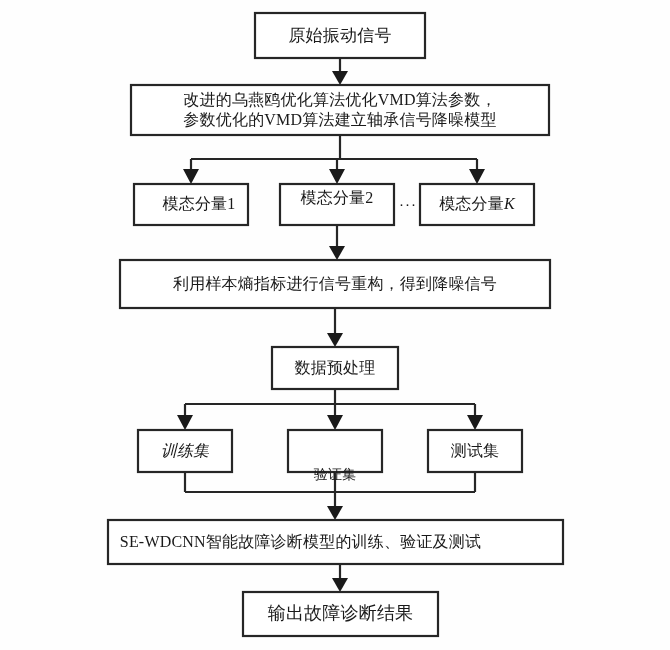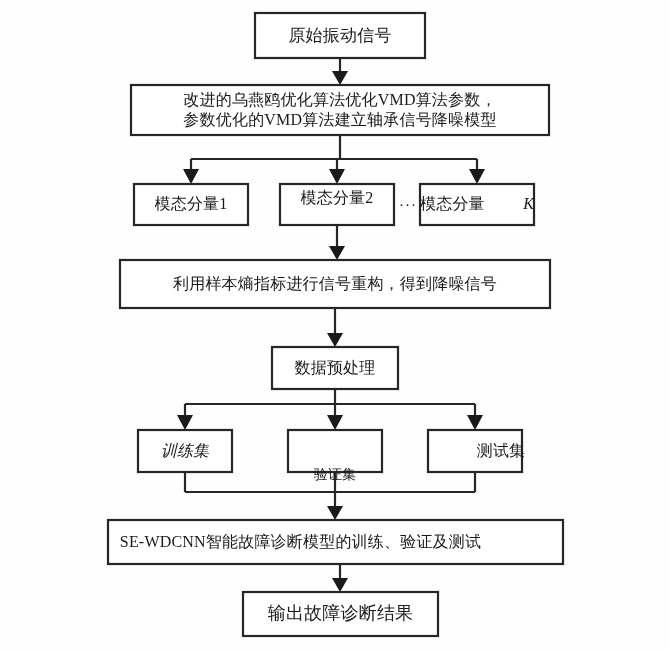--- a/index.html
+++ b/index.html
@@ -144,37 +144,37 @@
       <rect class="node-rect" x="243" y="592" width="195" height="44"></rect>
     </g>
 
   </svg>
 
   <div class="node-label" style="left:255px; top:13px; width:170px; height:45px; font-size:17px;">原始振动信号</div>
 
   <div class="node-label" style="left:131px; top:85px; width:418px; height:50px; font-size:16px;">改进的乌燕鸥优化算法优化VMD算法参数，
 参数优化的VMD算法建立轴承信号降噪模型</div>
 
-  <div class="node-label" style="left:134px; top:184px; width:114px; height:41px; font-size:16px;">模态分量1</div>
+  <div class="node-label" style="left:142px; top:184px; width:114px; height:41px; font-size:16px;">模态分量1</div>
 
   <div class="node-label" style="left:280px; top:184px; width:114px; height:28px; font-size:16px;">模态分量2</div>
 
-  <div class="node-label" style="left:420px; top:184px; width:114px; height:41px; font-size:16px;justify-content:space-between;">
+  <div class="node-label" style="left:420px; top:184px; width:114px; height:41px; font-size:16px;">
     <span>模态分量</span><span class="italic-k">K</span>
   </div>
 
   <div class="node-label" style="left:120px; top:260px; width:430px; height:48px; font-size:16px;">利用样本熵指标进行信号重构，得到降噪信号</div>
 
   <div class="node-label" style="left:272px; top:347px; width:126px; height:42px; font-size:16px;">数据预处理</div>
 
   <div class="node-label" style="left:138px; top:430px; width:94px; height:42px; font-size:16px;font-style:italic;">训练集</div>
 
   <div class="node-label" style="left:288px; top:430px; width:94px; height:42px; font-size:14px;margin-top:24px;">验证集</div>
 
-  <div class="node-label" style="left:428px; top:430px; width:94px; height:42px; font-size:16px;margin-left:26px;">测试集</div>
+  <div class="node-label" style="left:428px; top:430px; width:94px; height:42px; font-size:16px;">测试集</div>
 
   <div class="node-label" style="left:108px; top:520px; width:385px; height:44px; font-size:16px;">SE-WDCNN智能故障诊断模型的训练、验证及测试</div>
 
   <div class="node-label" style="left:243px; top:592px; width:195px; height:44px; font-size:18px;">输出故障诊断结果</div>
 
   <div class="ellipsis-label" style="left:396px; top:190px; width:24px; height:30px;">···</div>
 
 </div>
 
 </body></html>

